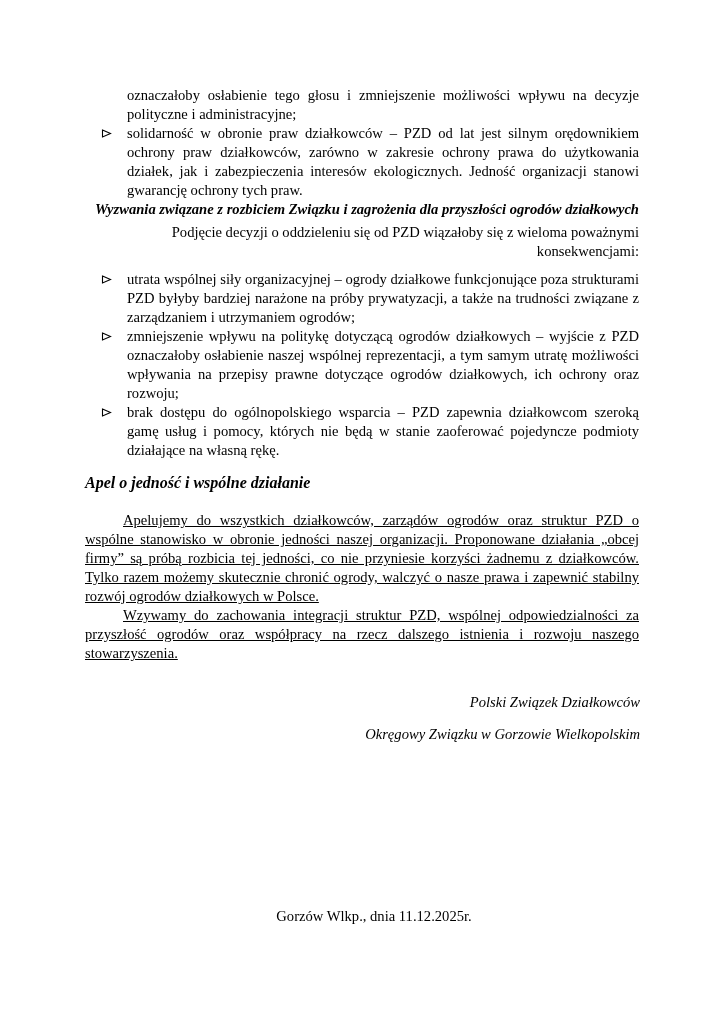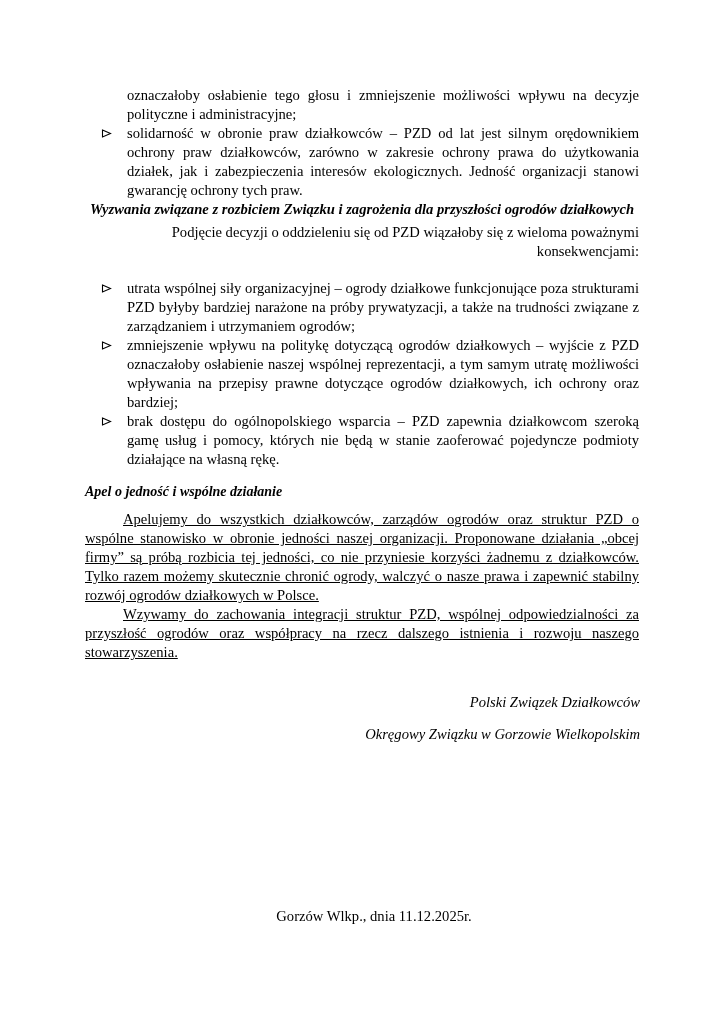--- a/index.html
+++ b/index.html
@@ -42,30 +42,30 @@
     top: 5px;
     width: 11px;
     height: 9px;
     line-height: 0;
   }
   .h-center {
     margin: 0 0 4px 0;
     font-weight: bold;
     font-style: italic;
     font-size: 14.6px;
-    text-align: center;
+    text-align: right;
     line-height: 19px;
   }
   .intro { text-align: right; }
-  .consequences { margin-top: 18px; }
+  .consequences { margin-top: 9px; }
   .h-left {
-    margin: 13px 0 9px 0;
+    margin: 13px 0 19px 0;
     font-weight: bold;
     font-style: italic;
-    font-size: 14px;
+    font-size: 16px;
     text-align: left;
     line-height: 19px;
   }
   .body-para {
     text-indent: 38px;
     text-align: justify;
     text-decoration: underline;
   }
   .signature {
     position: absolute;
@@ -114,21 +114,21 @@
           </svg>
       </span>
       <span>utrata wspólnej siły organizacyjnej – ogrody działkowe funkcjonujące poza strukturami PZD byłyby bardziej narażone na próby prywatyzacji, a także na trudności związane z zarządzaniem i utrzymaniem ogrodów;</span>
     </li>
     <li>
       <span class="marker">
         <svg width="11" height="9" viewBox="0 0 11 9">
             <path d="M1.5 1 L9.5 4.5 L1.5 8 Z" fill="#ffffff" stroke="#000000" stroke-width="1.1"></path>
           </svg>
       </span>
-      <span>zmniejszenie wpływu na politykę dotyczącą ogrodów działkowych – wyjście z PZD oznaczałoby osłabienie naszej wspólnej reprezentacji, a tym samym utratę możliwości wpływania na przepisy prawne dotyczące ogrodów działkowych, ich ochrony oraz bardziej;</span>
+      <span>zmniejszenie wpływu na politykę dotyczącą ogrodów działkowych – wyjście z PZD oznaczałoby osłabienie naszej wspólnej reprezentacji, a tym samym utratę możliwości wpływania na przepisy prawne dotyczące ogrodów działkowych, ich ochrony oraz rozwoju;</span>
     </li>
     <li>
       <span class="marker">
         <svg width="11" height="9" viewBox="0 0 11 9">
             <path d="M1.5 1 L9.5 4.5 L1.5 8 Z" fill="#ffffff" stroke="#000000" stroke-width="1.1"></path>
           </svg>
       </span>
       <span>brak dostępu do ogólnopolskiego wsparcia – PZD zapewnia działkowcom szeroką gamę usług i pomocy, których nie będą w stanie zaoferować pojedyncze podmioty działające na własną rękę.</span>
     </li>
   </ul>

